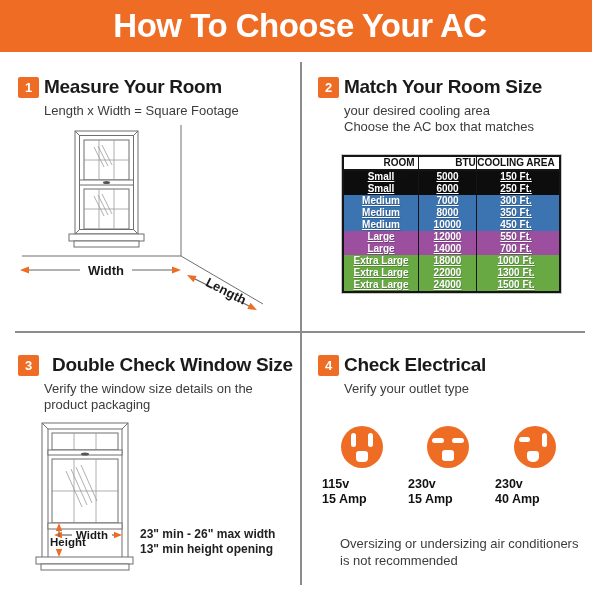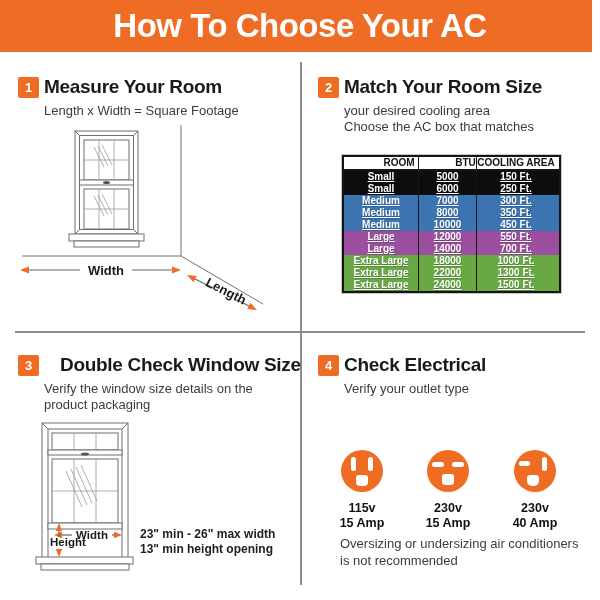--- a/index.html
+++ b/index.html
@@ -38,21 +38,21 @@
   .thin-line { stroke:var(--line); stroke-width:1; }
   .glass-line { stroke:#9a9a9a; stroke-width:0.8; }
   .arrow-stem { stroke:#666; stroke-width:1.2; }
   .arrowhead { fill:var(--orange); }
   .svg-label { font-weight:bold; font-size:13px; fill:var(--ink); }
   .svg-label-sm { font-weight:bold; font-size:11.5px; fill:var(--ink); }
 
   .note-bold { position:absolute; font-size:12px; font-weight:bold; color:#222; line-height:15px; }
   .note { position:absolute; font-size:13px; color:var(--sub); line-height:17px; }
 
-  .outlet { position:absolute; top:450px; width:80px; text-align:center; }
+  .outlet { position:absolute; top:426px; width:80px; }
   .outlet-circle { width:42px; height:42px; border-radius:50%; background:var(--orange); position:relative; margin:0 auto; }
   .slot { position:absolute; background:#fff; }
   .sA1 { left:10px; top:7px;  width:5px;  height:14px; border-radius:2.5px; }
   .sA2 { left:27px; top:7px;  width:5px;  height:14px; border-radius:2.5px; }
   .gA  { left:15px; top:25px; width:12px; height:11px; border-radius:3px 3px 4px 4px; }
   .sB1 { left:5px;  top:12px; width:12px; height:5px;  border-radius:2.5px; }
   .sB2 { left:25px; top:12px; width:12px; height:5px;  border-radius:2.5px; }
   .gB  { left:15px; top:24px; width:12px; height:11px; border-radius:3px; }
   .sC1 { left:5px;  top:11px; width:11px; height:5px;  border-radius:2.5px; }
   .sC2 { left:28px; top:7px;  width:5px;  height:14px; border-radius:2.5px; }
@@ -185,21 +185,21 @@
         </div>
         <div class="trow" style="background: rgb(104, 169, 67);">
           <div class="tcell c0">Extra Large</div>
           <div class="tcell c1">24000</div>
           <div class="tcell c2">1500 Ft.</div>
         </div>
       </div>
   </div>
 
   <div class="badge" style="left:18px;top:355px">3</div>
-  <div class="qtitle" style="left:60px;top:354px">Double Check Window Size</div>
+  <div class="qtitle" style="left:52px;top:354px">Double Check Window Size</div>
   <div class="qsub" style="left:44px;top:381px">
     <div>Verify the window size details on the</div>
     <div>product packaging</div>
   </div>
 
   <svg class="illus" style="left:10px;top:413px" width="270" height="170" viewBox="0 0 270 170">
     <g>
       <rect class="frame-stroke" x="32" y="10" width="86" height="135"></rect>
       <rect class="frame-stroke" x="38" y="16" width="74" height="129"></rect>
       <line class="thin-line" x1="32" y1="10" x2="38" y2="16"></line>

